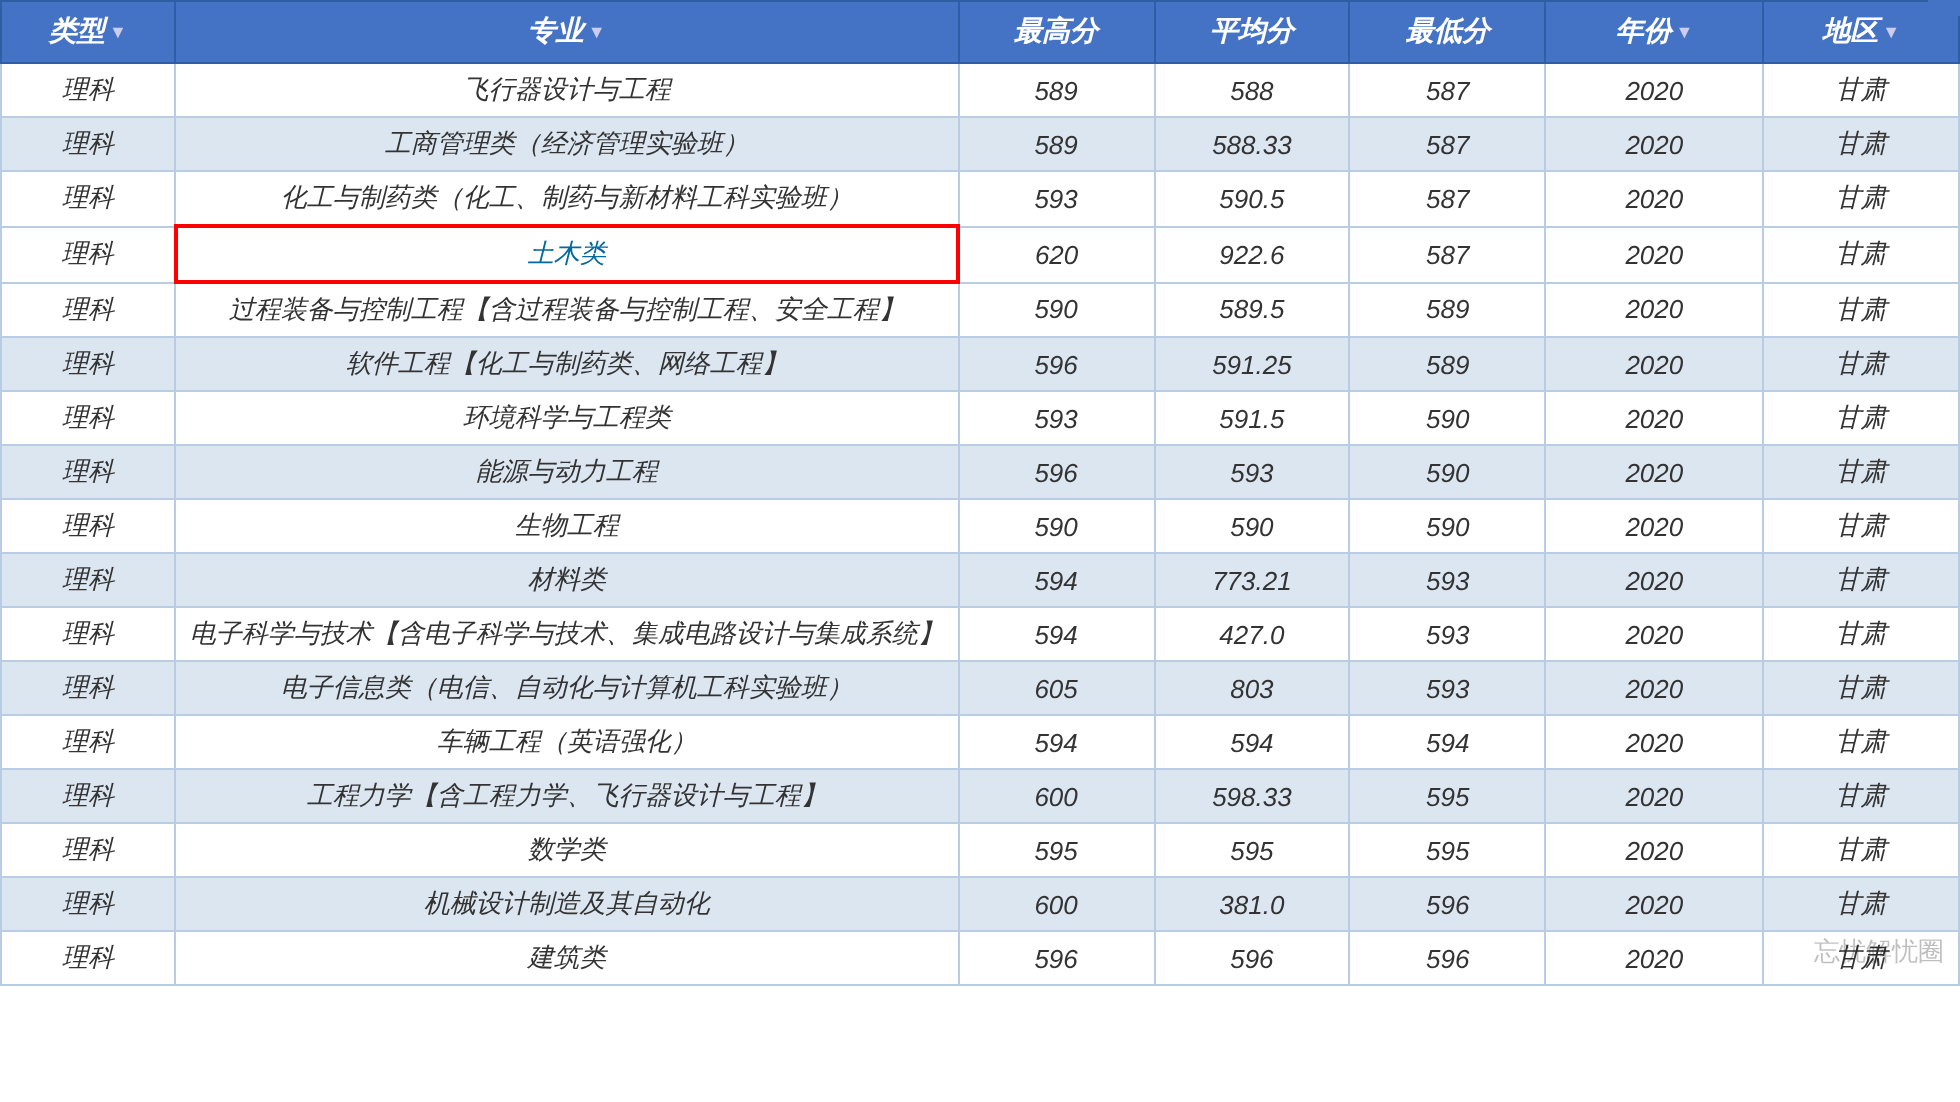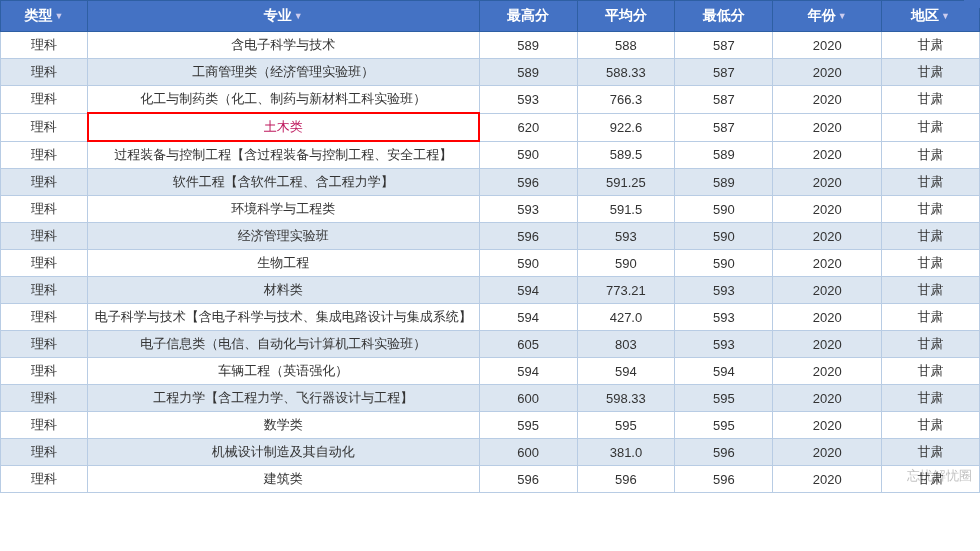--- a/index.html
+++ b/index.html
@@ -7,20 +7,21 @@
       font-family: "Microsoft YaHei", "SimHei", Arial, sans-serif;
       font-size: 13px;
       background: #fff;
       width: 980px;
       height: 551px;
       overflow: hidden;
     }
     .table-container {
       width: 980px;
       overflow: hidden;
+      font-style: italic;
     }
     table {
       width: 100%;
       border-collapse: collapse;
       table-layout: fixed;
     }
     col.col-type { width: 80px; }
     col.col-major { width: 360px; }
     col.col-max { width: 90px; }
     col.col-avg { width: 90px; }
@@ -56,21 +57,21 @@
       background-color: #dce6f1;
     }
     tbody tr:nth-child(odd) td {
       background-color: #ffffff;
     }
     .highlighted-row td {
       background-color: #ffffff !important;
     }
     .highlighted-row td.major-cell {
       border: 2px solid #FF0000 !important;
-      color: #be185d;
+      color: #0369a1;
     }
     
     .watermark {
       position: absolute;
       bottom: 8px;
       right: 8px;
       color: rgba(0,0,0,0.25);
       font-size: 13px;
       pointer-events: none;
       white-space: nowrap;
@@ -114,41 +115,41 @@
             <th>最高分</th>
             <th>平均分</th>
             <th>最低分</th>
             <th>年份<span class="filter-icon">▼</span></th>
             <th>地区<span class="filter-icon">▼</span></th>
           </tr>
         </thead>
       <tbody id="table-body">
       <tr>
             <td>理科</td>
-            <td>含电子科学与技术</td>
+            <td>飞行器设计与工程</td>
             <td>589</td>
             <td>588</td>
             <td>587</td>
             <td>2020</td>
             <td>甘肃</td>
           </tr>
           <tr>
             <td>理科</td>
             <td>工商管理类（经济管理实验班）</td>
             <td>589</td>
             <td>588.33</td>
             <td>587</td>
             <td>2020</td>
             <td>甘肃</td>
           </tr>
           <tr>
             <td>理科</td>
             <td>化工与制药类（化工、制药与新材料工科实验班）</td>
             <td>593</td>
-            <td>766.3</td>
+            <td>590.5</td>
             <td>587</td>
             <td>2020</td>
             <td>甘肃</td>
           </tr>
           <tr class="highlighted-row">
             <td>理科</td>
             <td class="major-cell">土木类</td>
             <td>620</td>
             <td>922.6</td>
             <td>587</td>
@@ -159,39 +160,39 @@
             <td>理科</td>
             <td>过程装备与控制工程【含过程装备与控制工程、安全工程】</td>
             <td>590</td>
             <td>589.5</td>
             <td>589</td>
             <td>2020</td>
             <td>甘肃</td>
           </tr>
           <tr>
             <td>理科</td>
-            <td>软件工程【含软件工程、含工程力学】</td>
+            <td>软件工程【化工与制药类、网络工程】</td>
             <td>596</td>
             <td>591.25</td>
             <td>589</td>
             <td>2020</td>
             <td>甘肃</td>
           </tr>
           <tr>
             <td>理科</td>
             <td>环境科学与工程类</td>
             <td>593</td>
             <td>591.5</td>
             <td>590</td>
             <td>2020</td>
             <td>甘肃</td>
           </tr>
           <tr>
             <td>理科</td>
-            <td>经济管理实验班</td>
+            <td>能源与动力工程</td>
             <td>596</td>
             <td>593</td>
             <td>590</td>
             <td>2020</td>
             <td>甘肃</td>
           </tr>
           <tr>
             <td>理科</td>
             <td>生物工程</td>
             <td>590</td>

